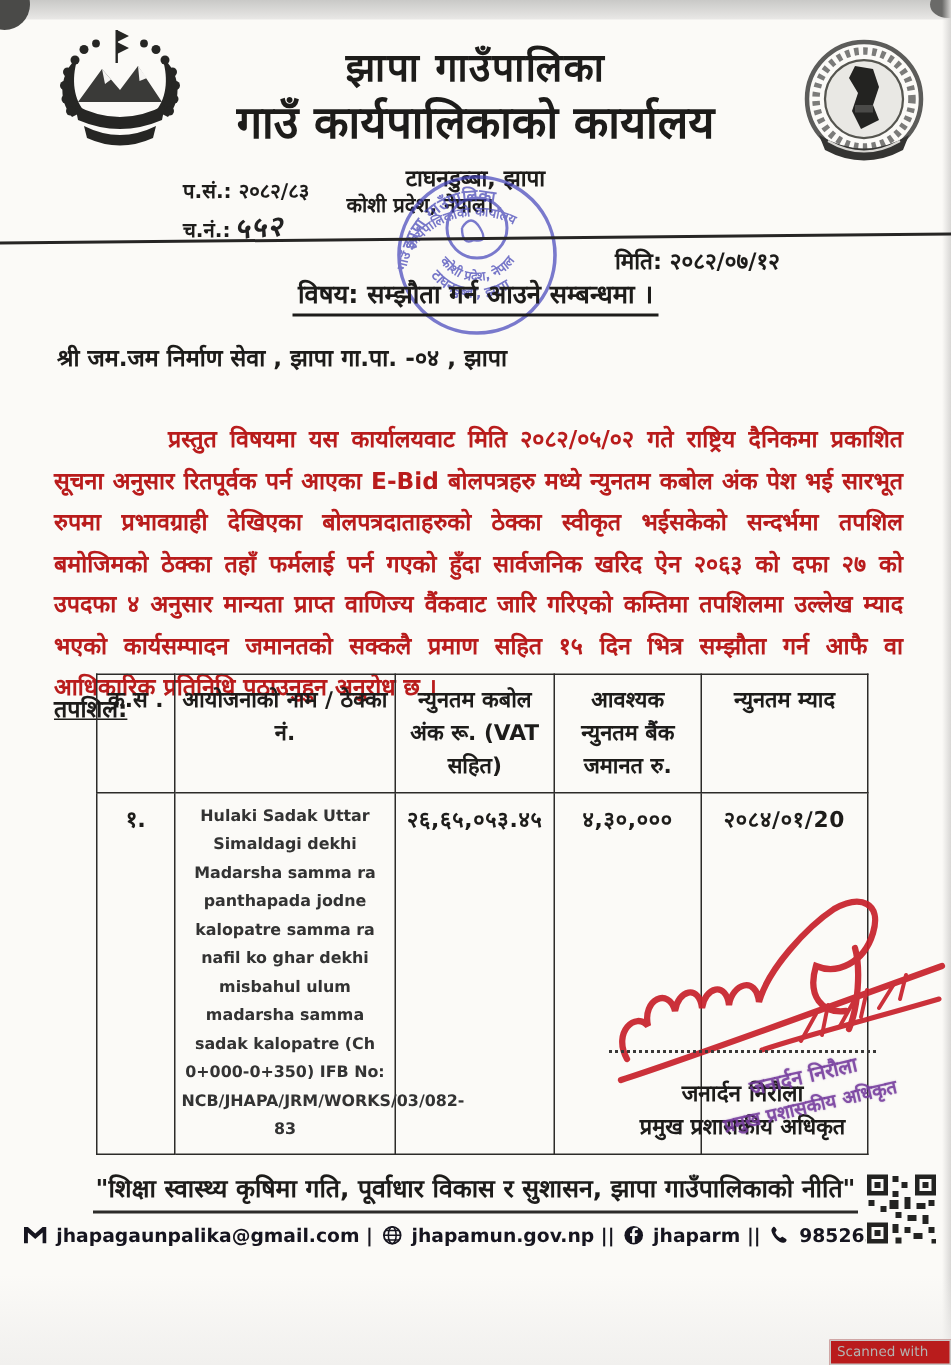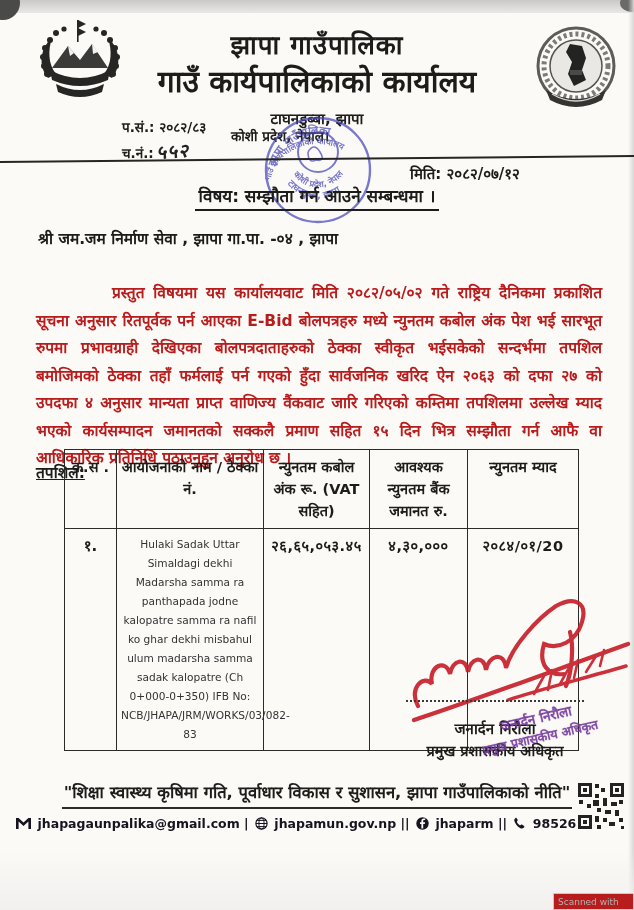--- a/index.html
+++ b/index.html
@@ -51,21 +51,21 @@
             text-decoration:underline;margin-top:32px; }
   
   table.detail { position:absolute; left:64px; top:449px; border-collapse:collapse;
                  table-layout:fixed; width:514px; }
   table.detail th, table.detail td { border:1.6px solid #2c2b29; vertical-align:top;
                  text-align:center; padding:6px 4px; }
   table.detail th { font-size:14.5px; font-weight:bold; line-height:22px; height:76px; }
   table.detail td { height:164px; }
   .c0 { width:52px; } .c1 { width:147px; } .c2 { width:106px; } .c3 { width:98px; } .c4 { width:111px; }
   .cell-sn { font-size:15px; font-weight:bold; padding-top:8px; }
-  .cell-desc { font-size:10.6px; font-weight:400; line-height:19px; color:#333; padding-top:8px;
+  .cell-desc { font-size:10.6px; font-weight:700; line-height:19px; color:#333; padding-top:8px;
                font-family:"DejaVu Sans", sans-serif; }
   .cell-amt { font-size:14.5px; font-weight:bold; letter-spacing:.5px; padding-top:8px; }
   
   .sig-ink { position:absolute; left:388px; top:588px; }
   .dotted-line { position:absolute; left:406px; top:700px; width:178px;
                  border-bottom:2.4px dotted #3a3938; }
   .sig-name { position:absolute; left:390px; top:718px; width:210px; text-align:center;
               font-size:15px; font-weight:bold; }
   .sig-title { position:absolute; left:380px; top:740px; width:230px; text-align:center;
                font-size:14.5px; font-weight:bold; }

